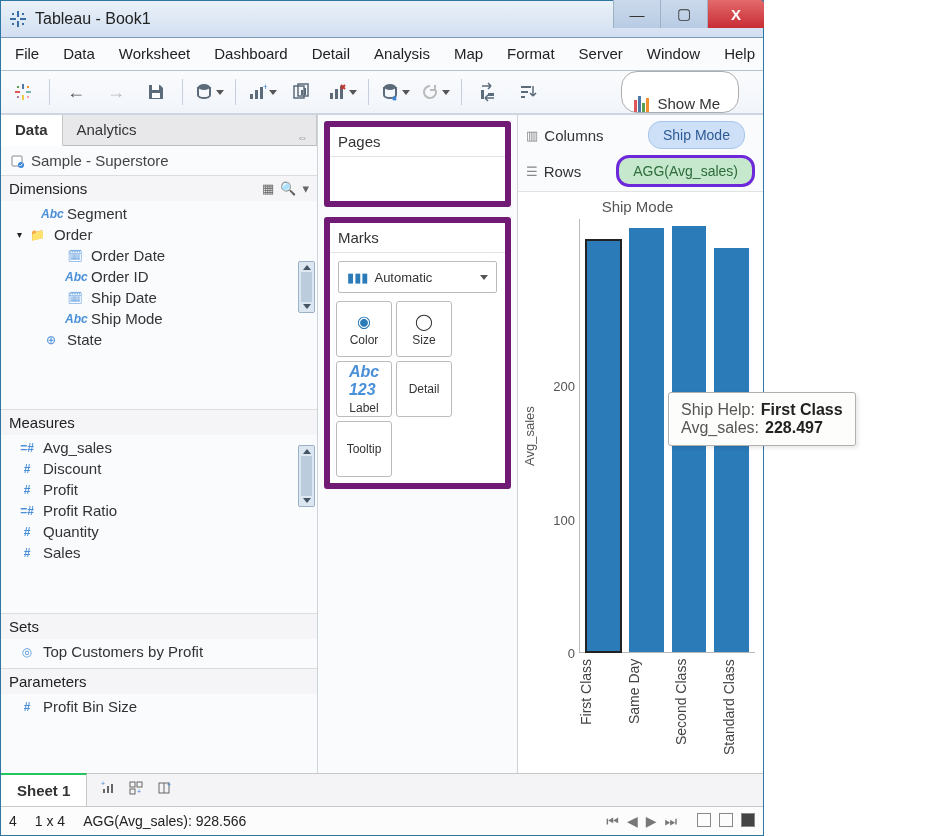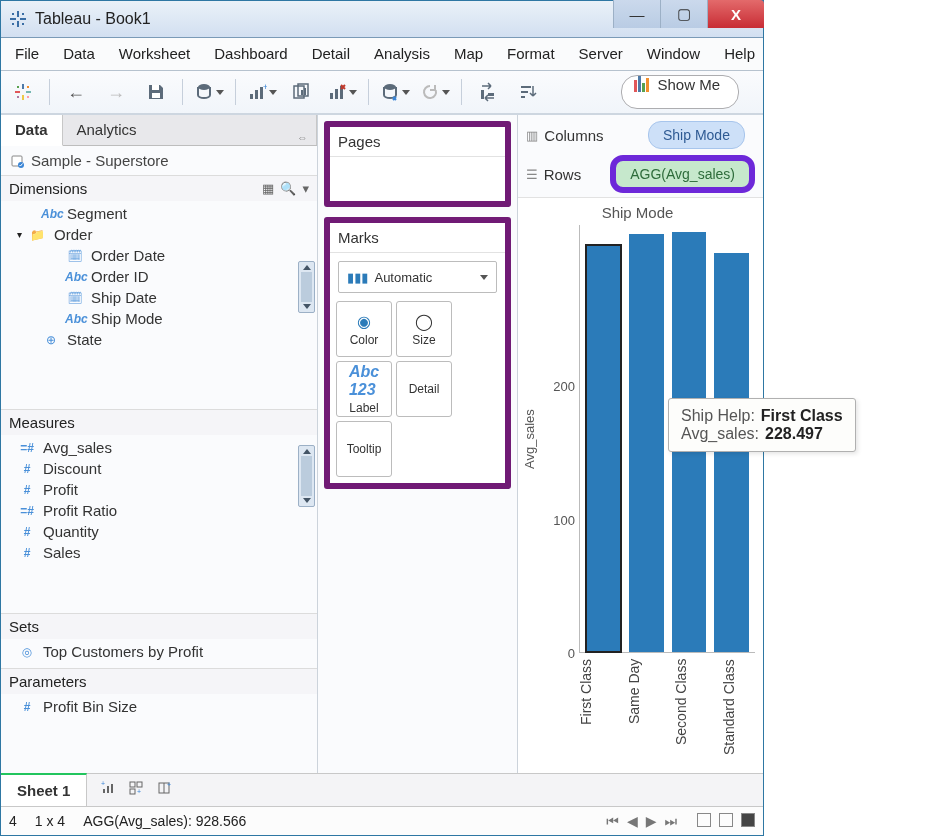--- a/index.html
+++ b/index.html
@@ -119,23 +119,23 @@
     background: #c6cfdb;
     margin: 0 4px;
   }
   .toolbar .spacer {
     flex: 1;
   }
   .show-me {
     height: 32px;
     border: 1px solid #adadb0;
     border-radius: 16px;
-    padding: 0 18px 0 12px;
-    display: flex;
-    align-items: flex-start;
+    padding: 8px 18px 0 12px;
+    display: flex;
+    align-items: flex-end;
     gap: 8px;
     background: #fff;
     font-size: 15px;
     margin-right: 20px;
   }
   .caret {
     width: 0; height: 0; border-left: 4px solid transparent; border-right: 4px solid transparent; border-top: 5px solid #555; margin-left: 2px;
   }
 
   
@@ -353,21 +353,21 @@
     align-items: center;
     font-size: 14px;
   }
   .pill.blue {
     background: #cde0f8;
     border: 1px solid #a7c5ec;
     color: #2e5a93;
   }
   .pill.green {
     background: #c6e8cc;
-    border: 6px solid #6d28d9;
+    border: 3px solid #6d28d9;
     color: #2e6c3b;
   }
   .shelf-icon { color: #888; font-size: 13px;}
 
   
   .chart-area {
     flex: 1;
     display: flex;
     min-height: 0;
     padding: 4px 8px 4px 2px;

